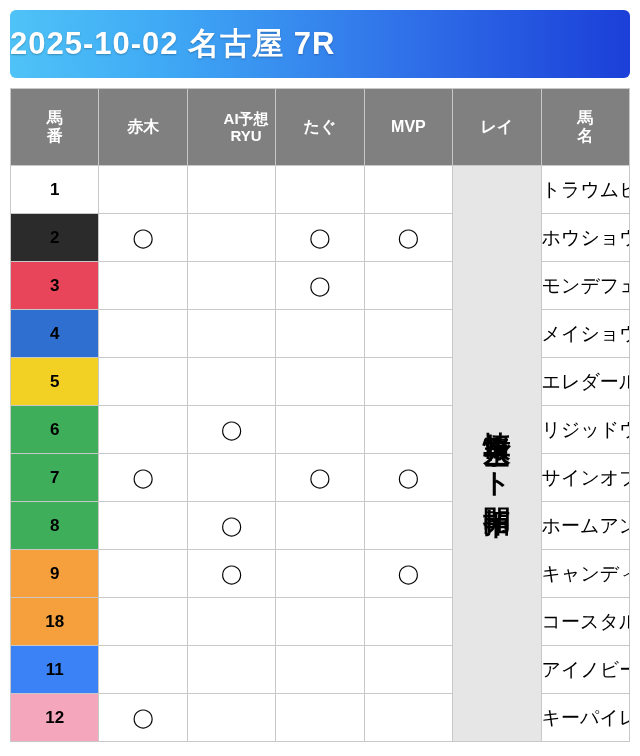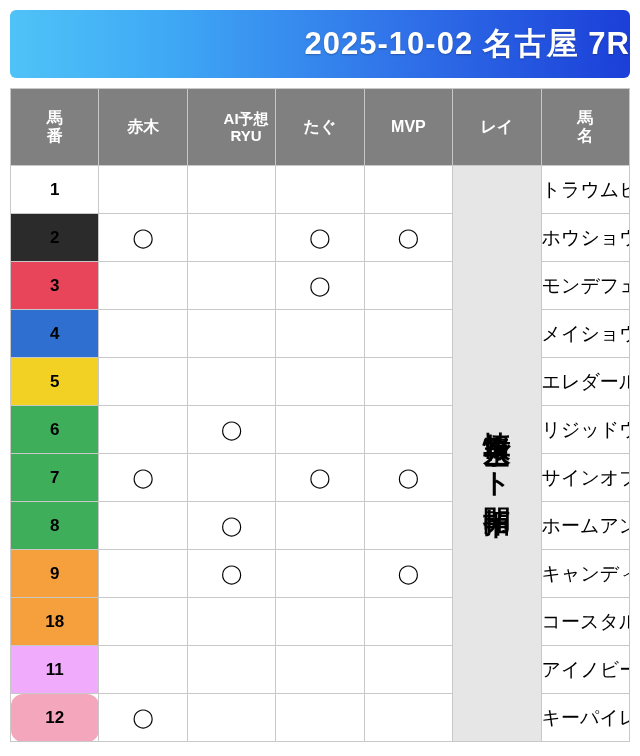--- a/index.html
+++ b/index.html
@@ -19,21 +19,21 @@
   }
 
   
   .header {
     margin: 10px;
     height: 68px;
     border-radius: 6px;
     background: linear-gradient(90deg, #4fc3f7 0%, #3fa9f5 25%, #2f6fe8 65%, #1b3fd8 100%);
     display: flex;
     align-items: center;
-    justify-content: flex-end;
+    justify-content: flex-start;
   }
   .header-title {
     color: #ffffff;
     font-size: 31px;
     font-weight: bold;
     letter-spacing: 1px;
     text-shadow: 0 1px 2px rgba(0,0,0,0.25);
     white-space: nowrap;
   }
 
@@ -115,22 +115,22 @@
 
   
   .c-white  { background:#ffffff; color:#000000; }
   .c-black  { background:#2b2b2b; color:#ffffff; }
   .c-red    { background:#e8455a; color:#ffffff; }
   .c-blue   { background:#3濃; }
   .c-blue   { background:#2f6fd0; color:#ffffff; }
   .c-yellow { background:#f2d024; color:#000000; }
   .c-green  { background:#3fae5a; color:#ffffff; }
   .c-orange { background:#f5a03c; color:#ffffff; }
-  .c-pink   { background:#f4a6bd; color:#ffffff;border-radius:12px; }
-  .c-lightpink { background:#f0abfc; color:#ffffff; }
+  .c-pink   { background:#f4a6bd; color:#ffffff; }
+  .c-lightpink { background:#3b82f6; color:#ffffff; }
 </style>
 </head>
 <body>
 
 <div id="page">
 
   <div class="header">
     <div class="header-title">2025-10-02 名古屋 7R</div>
   </div>
 

